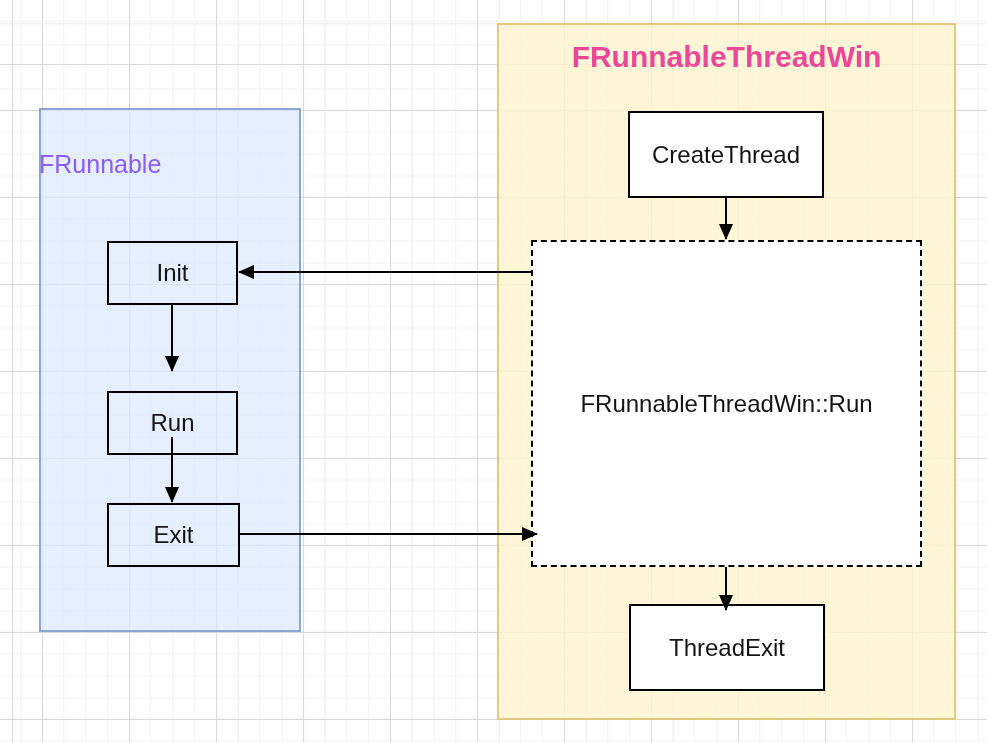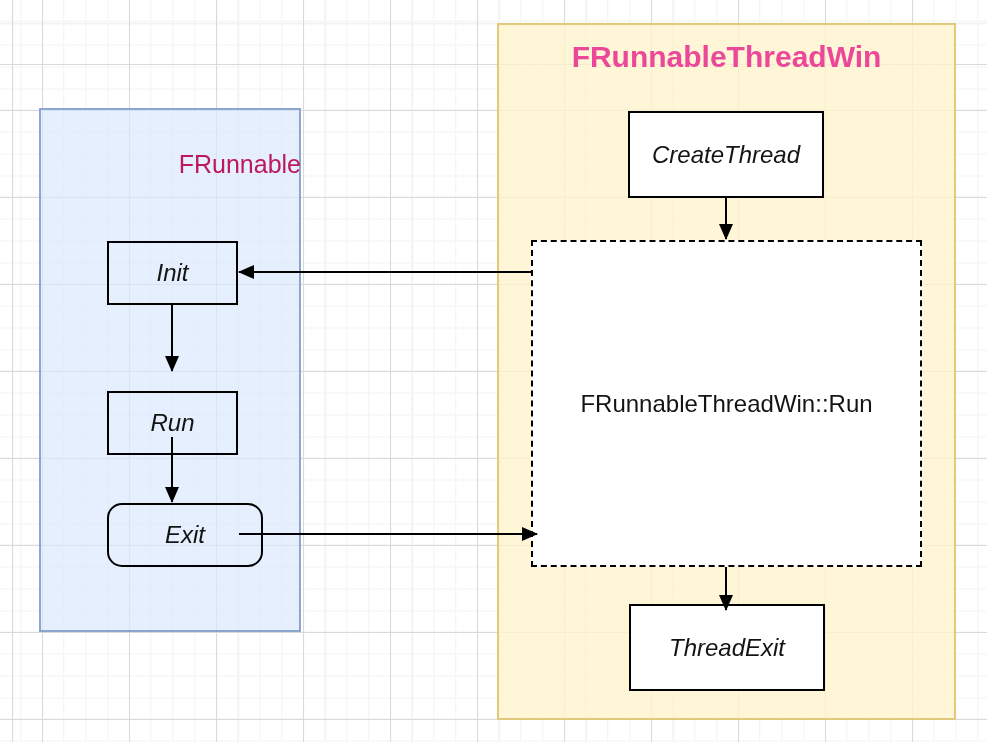--- a/index.html
+++ b/index.html
@@ -19,38 +19,37 @@
     left:39px;top:108px;width:262px;height:524px;
     background:rgba(218,232,252,0.70);
     border:2px solid rgba(108,142,191,0.75);
   }
   .group-yellow{
     left:497px;top:23px;width:459px;height:697px;
     background:rgba(255,242,204,0.78);
     border:2px solid rgba(214,182,86,0.70);
   }
   .group-title-blue{
-    left:39px;top:150px;width:262px;text-align:right;
-    font-size:25px;color:#be185d;
+    left:39px;top:150px;width:262px;text-align:left;
+    font-size:25px;color:#8b5cf6;
   }
   .group-title-yellow{
     left:497px;top:40px;width:459px;text-align:center;
     font-size:30px;font-weight:bold;color:#ec4899;
   }
   .node{
     display:flex;align-items:center;justify-content:center;
     border:2px solid #000;color:#141414;font-size:24px;
     text-align:center;
-    font-style:italic;
   }
   .node-plain{background:transparent;}
   .node-white{background:#ffffff;}
   .node-init{left:107px;top:241px;width:131px;height:64px;}
   .node-run{left:107px;top:391px;width:131px;height:64px;}
-  .node-exit{left:107px;top:503px;width:156px;height:64px;border-radius:15px;}
+  .node-exit{left:107px;top:503px;width:133px;height:64px;}
   .node-create{left:628px;top:111px;width:196px;height:87px;}
   .node-dashed{
     left:531px;top:240px;width:391px;height:327px;
     background:#ffffff;border:2px dashed #000;
     display:flex;align-items:center;justify-content:center;
     color:#141414;font-size:24px;
   }
   .node-threadexit{left:629px;top:604px;width:196px;height:87px;}
   svg.connector-layer{
     position:absolute;left:0;top:0;width:987px;height:742px;

